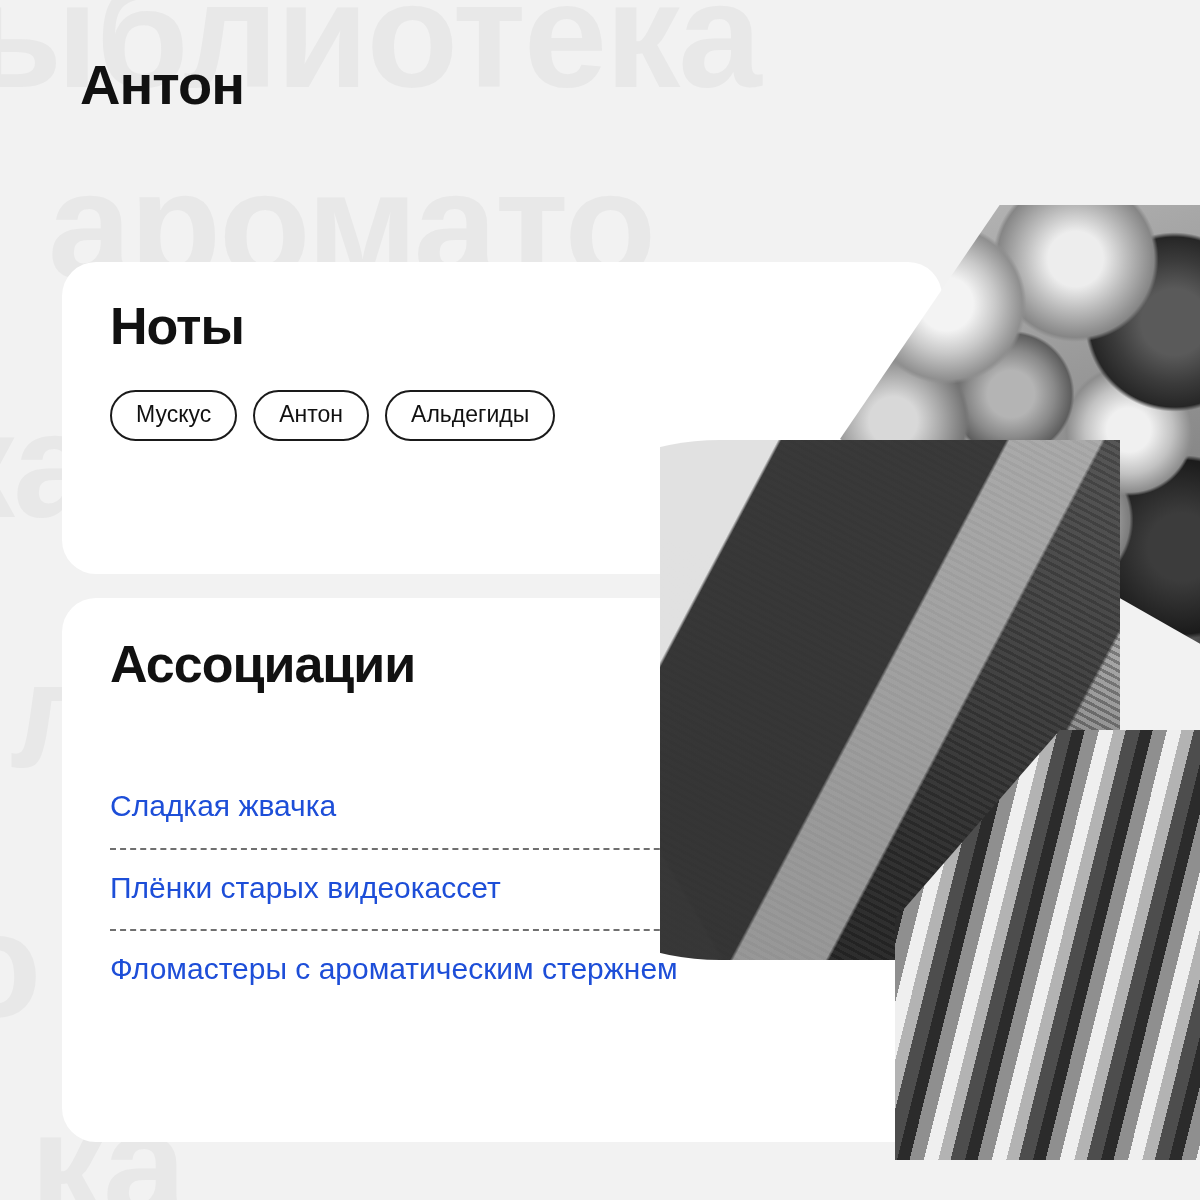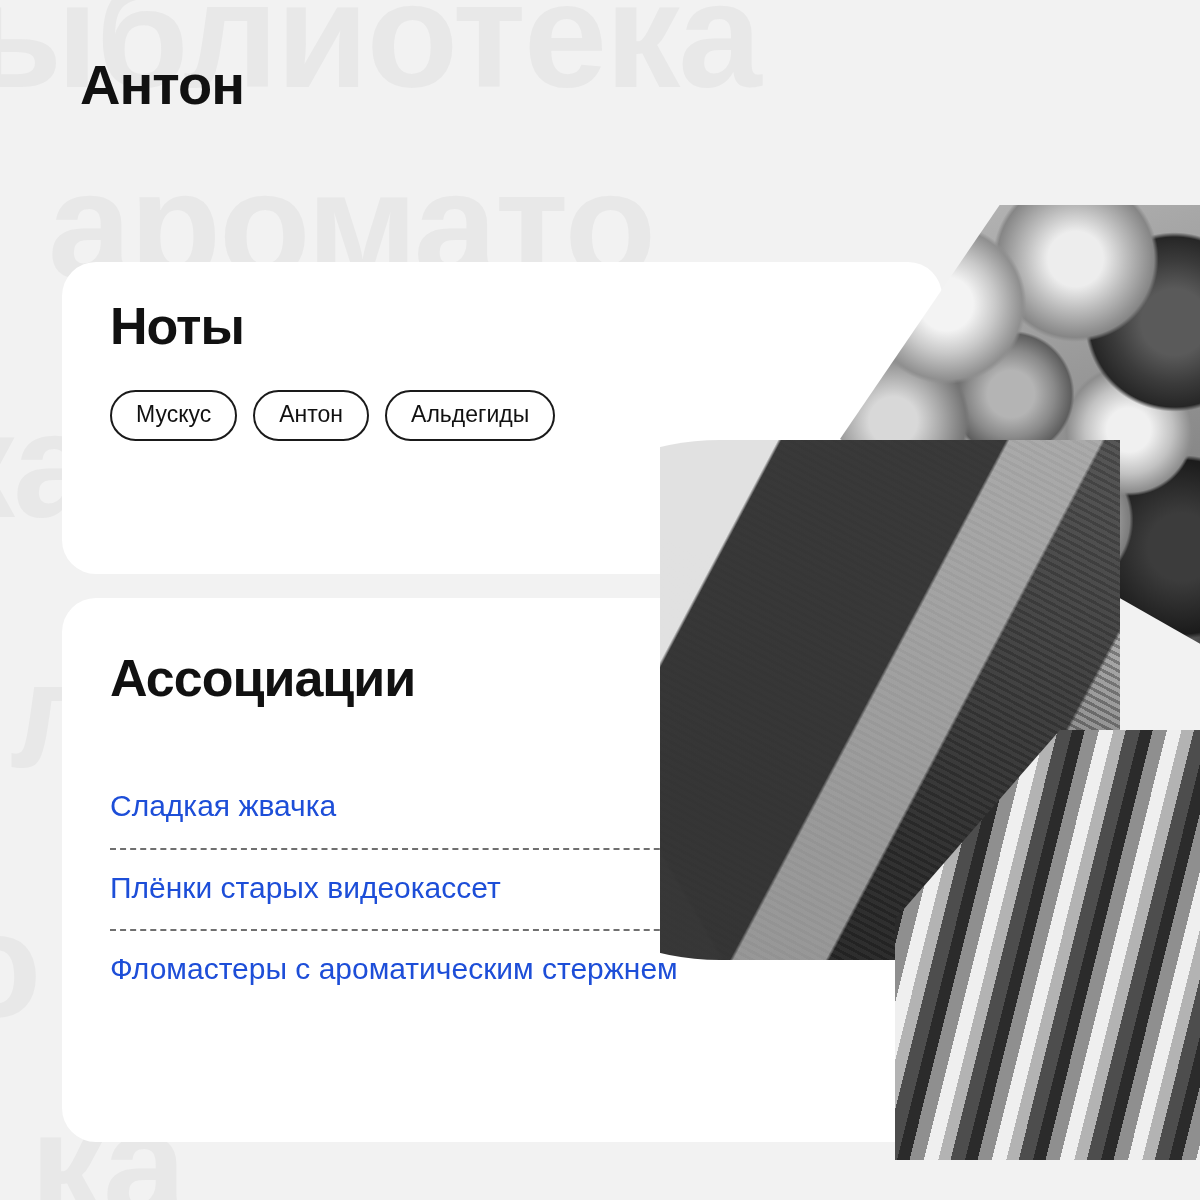--- a/index.html
+++ b/index.html
@@ -79,21 +79,21 @@
     margin: 0;
     text-align: center;
   }
   .card-notes .section-title {
     position: absolute;
     top: 34px;
     left: 48px;
   }
   .card-assoc .section-title {
     position: absolute;
-    top: 50px;
+    top: 36px;
     left: 48px;
   }
 
   
   .chips {
     position: absolute;
     top: 128px;
     left: 48px;
     width: 600px;
     display: flex;

